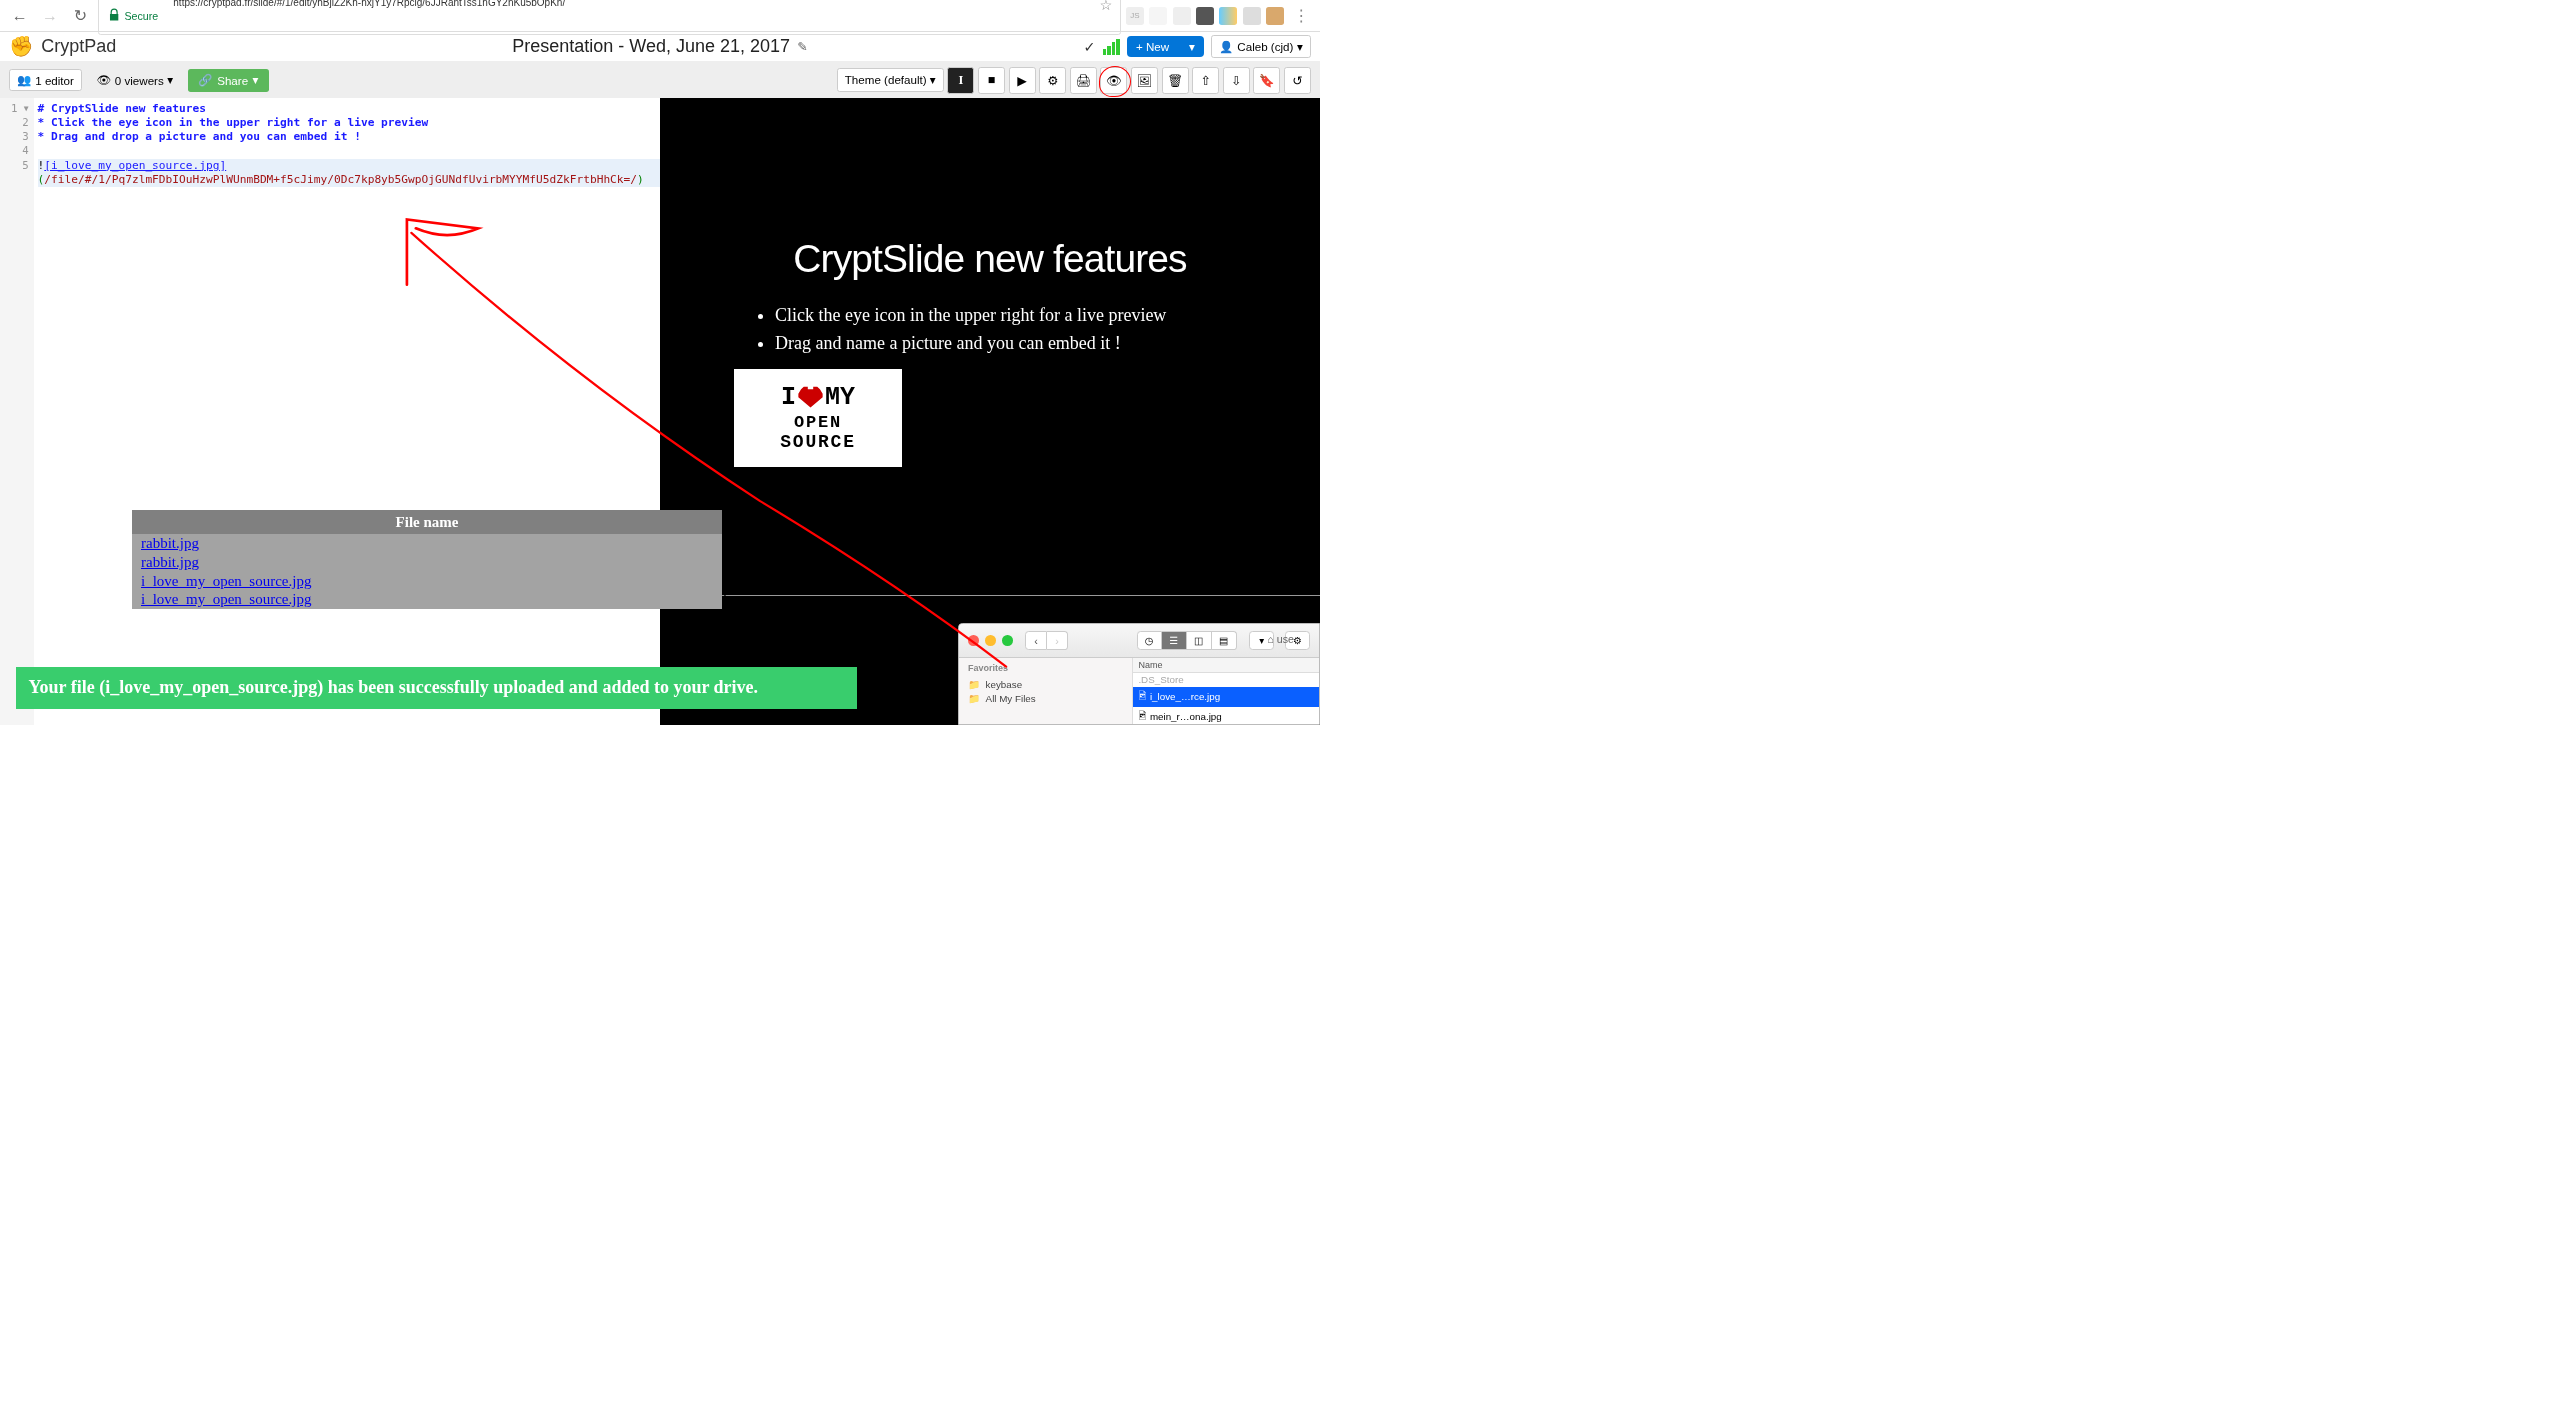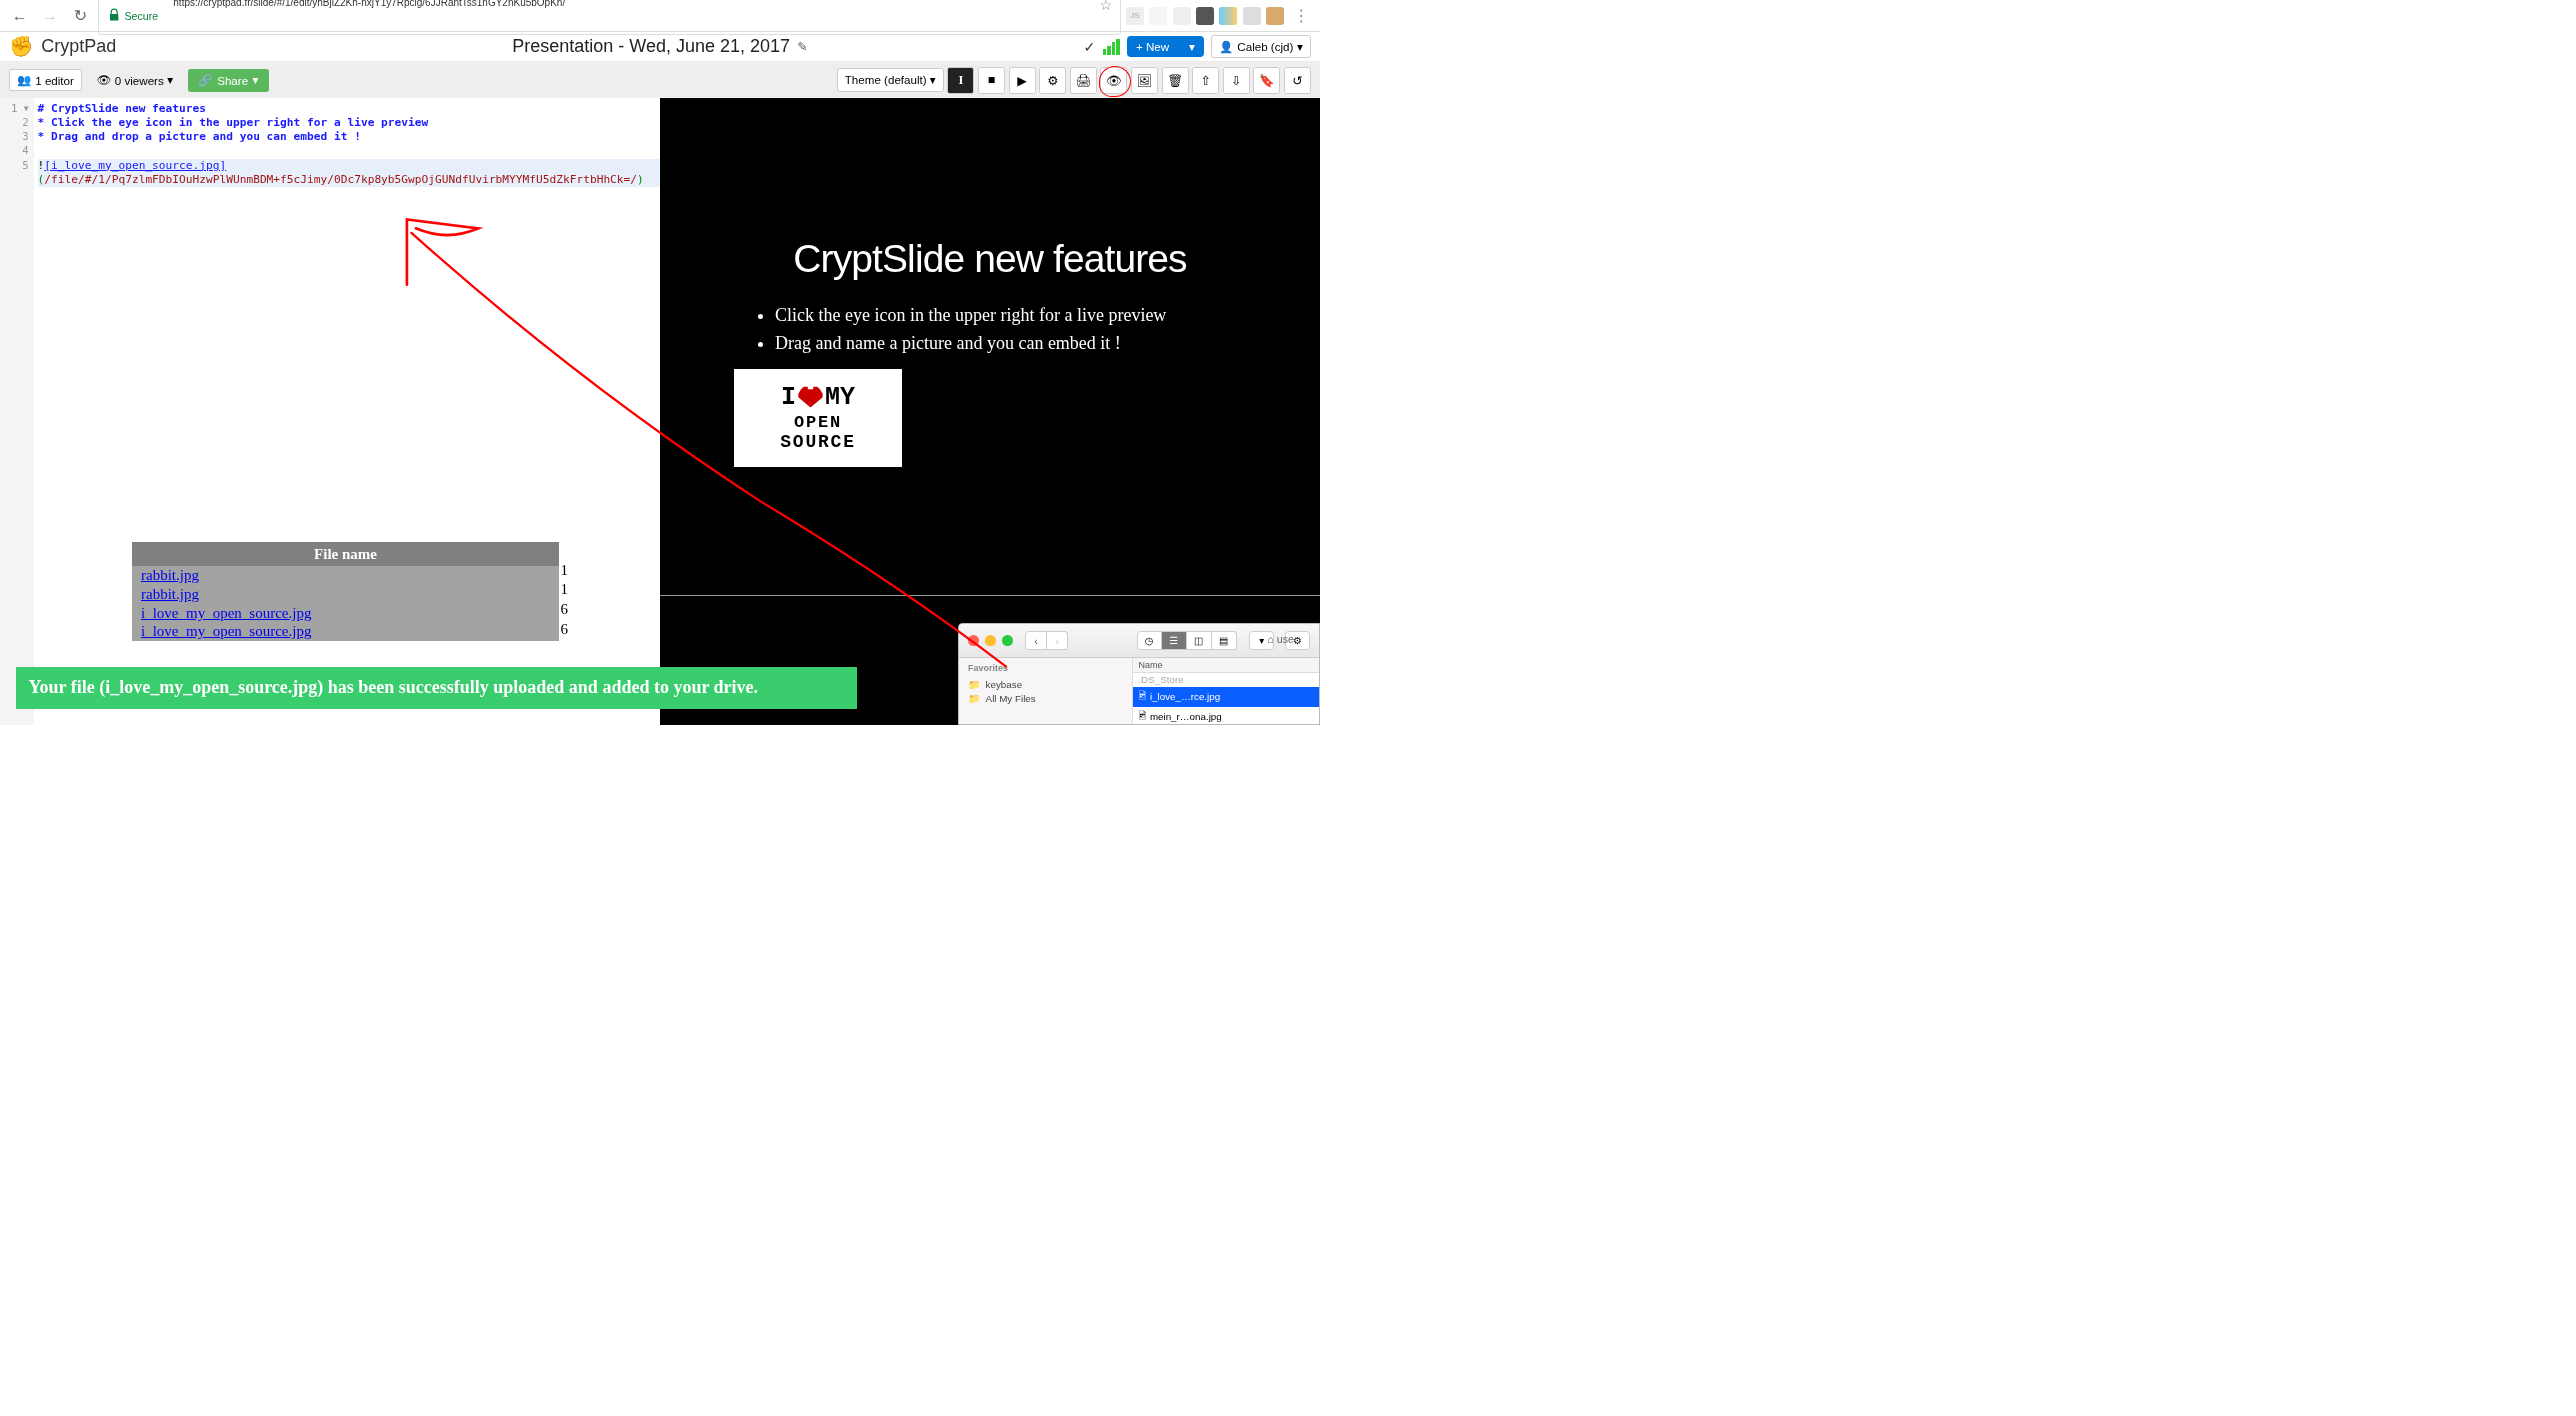--- a/index.html
+++ b/index.html
@@ -59,21 +59,21 @@
 .slide ul { font-family: Georgia, serif; font-size: 18px; line-height: 25px; margin-left: 79px; margin-right: 18px; }
 .slide ul li { margin-bottom: 3.6px; }
 .embed-img { margin-top: 12.5px; margin-left: 38px; width: 168px; height: 98px; background: #fff; display: flex; flex-direction: column; align-items: center; justify-content: center; font-family: "Courier New", monospace; font-weight: 900; color: #000; }
 .embed-top { font-size: 25px; letter-spacing: 0px; display: flex; align-items: center; gap: 0.9px; }
 .pixel-heart { width: 27px; height: 23px; background: #cc0000; position: relative; clip-path: polygon(25% 5%, 40% 5%, 40% 15%, 60% 15%, 60% 5%, 75% 5%, 85% 15%, 95% 35%, 95% 50%, 50% 95%, 5% 50%, 5% 35%, 15% 15%); }
 .embed-mid { font-size: 17px; letter-spacing: 1.8px; margin-top: 1.8px; }
 .embed-bot { font-size: 18px; letter-spacing: 1.8px; }
 .hr-line { position: absolute; left: 0; right: 0; top: 497px; height: 0.9px; background: rgba(255,255,255,0.6); }
 
 
-.file-table { position: absolute; left: 132px; top: 542px; width: 427px; font-family: Georgia, serif; font-size: 15px; }
+.file-table { position: absolute; left: 132px; top: 510px; width: 590px; font-family: Georgia, serif; font-size: 15px; }
 .file-table-header { background: #808080; color: #fff; text-align: center; padding: 3.6px 0; font-weight: 600; }
 .file-table-row { background: #a3a3a3; padding: 0.9px 9px; }
 .file-table-row a { color: #0000ee; text-decoration: underline; }
 .file-size-col { position: absolute; right: -9px; top: 19.7px; font-family: Georgia, serif; font-size: 15px; color: #000; }
 .file-size-col div { height: 19.7px; }
 
 
 .toast { position: absolute; left: 16px; bottom: 16px; width: 841px; background: #39cd6d; color: #fff; font-family: Georgia, serif; font-size: 18px; padding: 10.7px 12.5px; font-weight: 600; }
 
 

